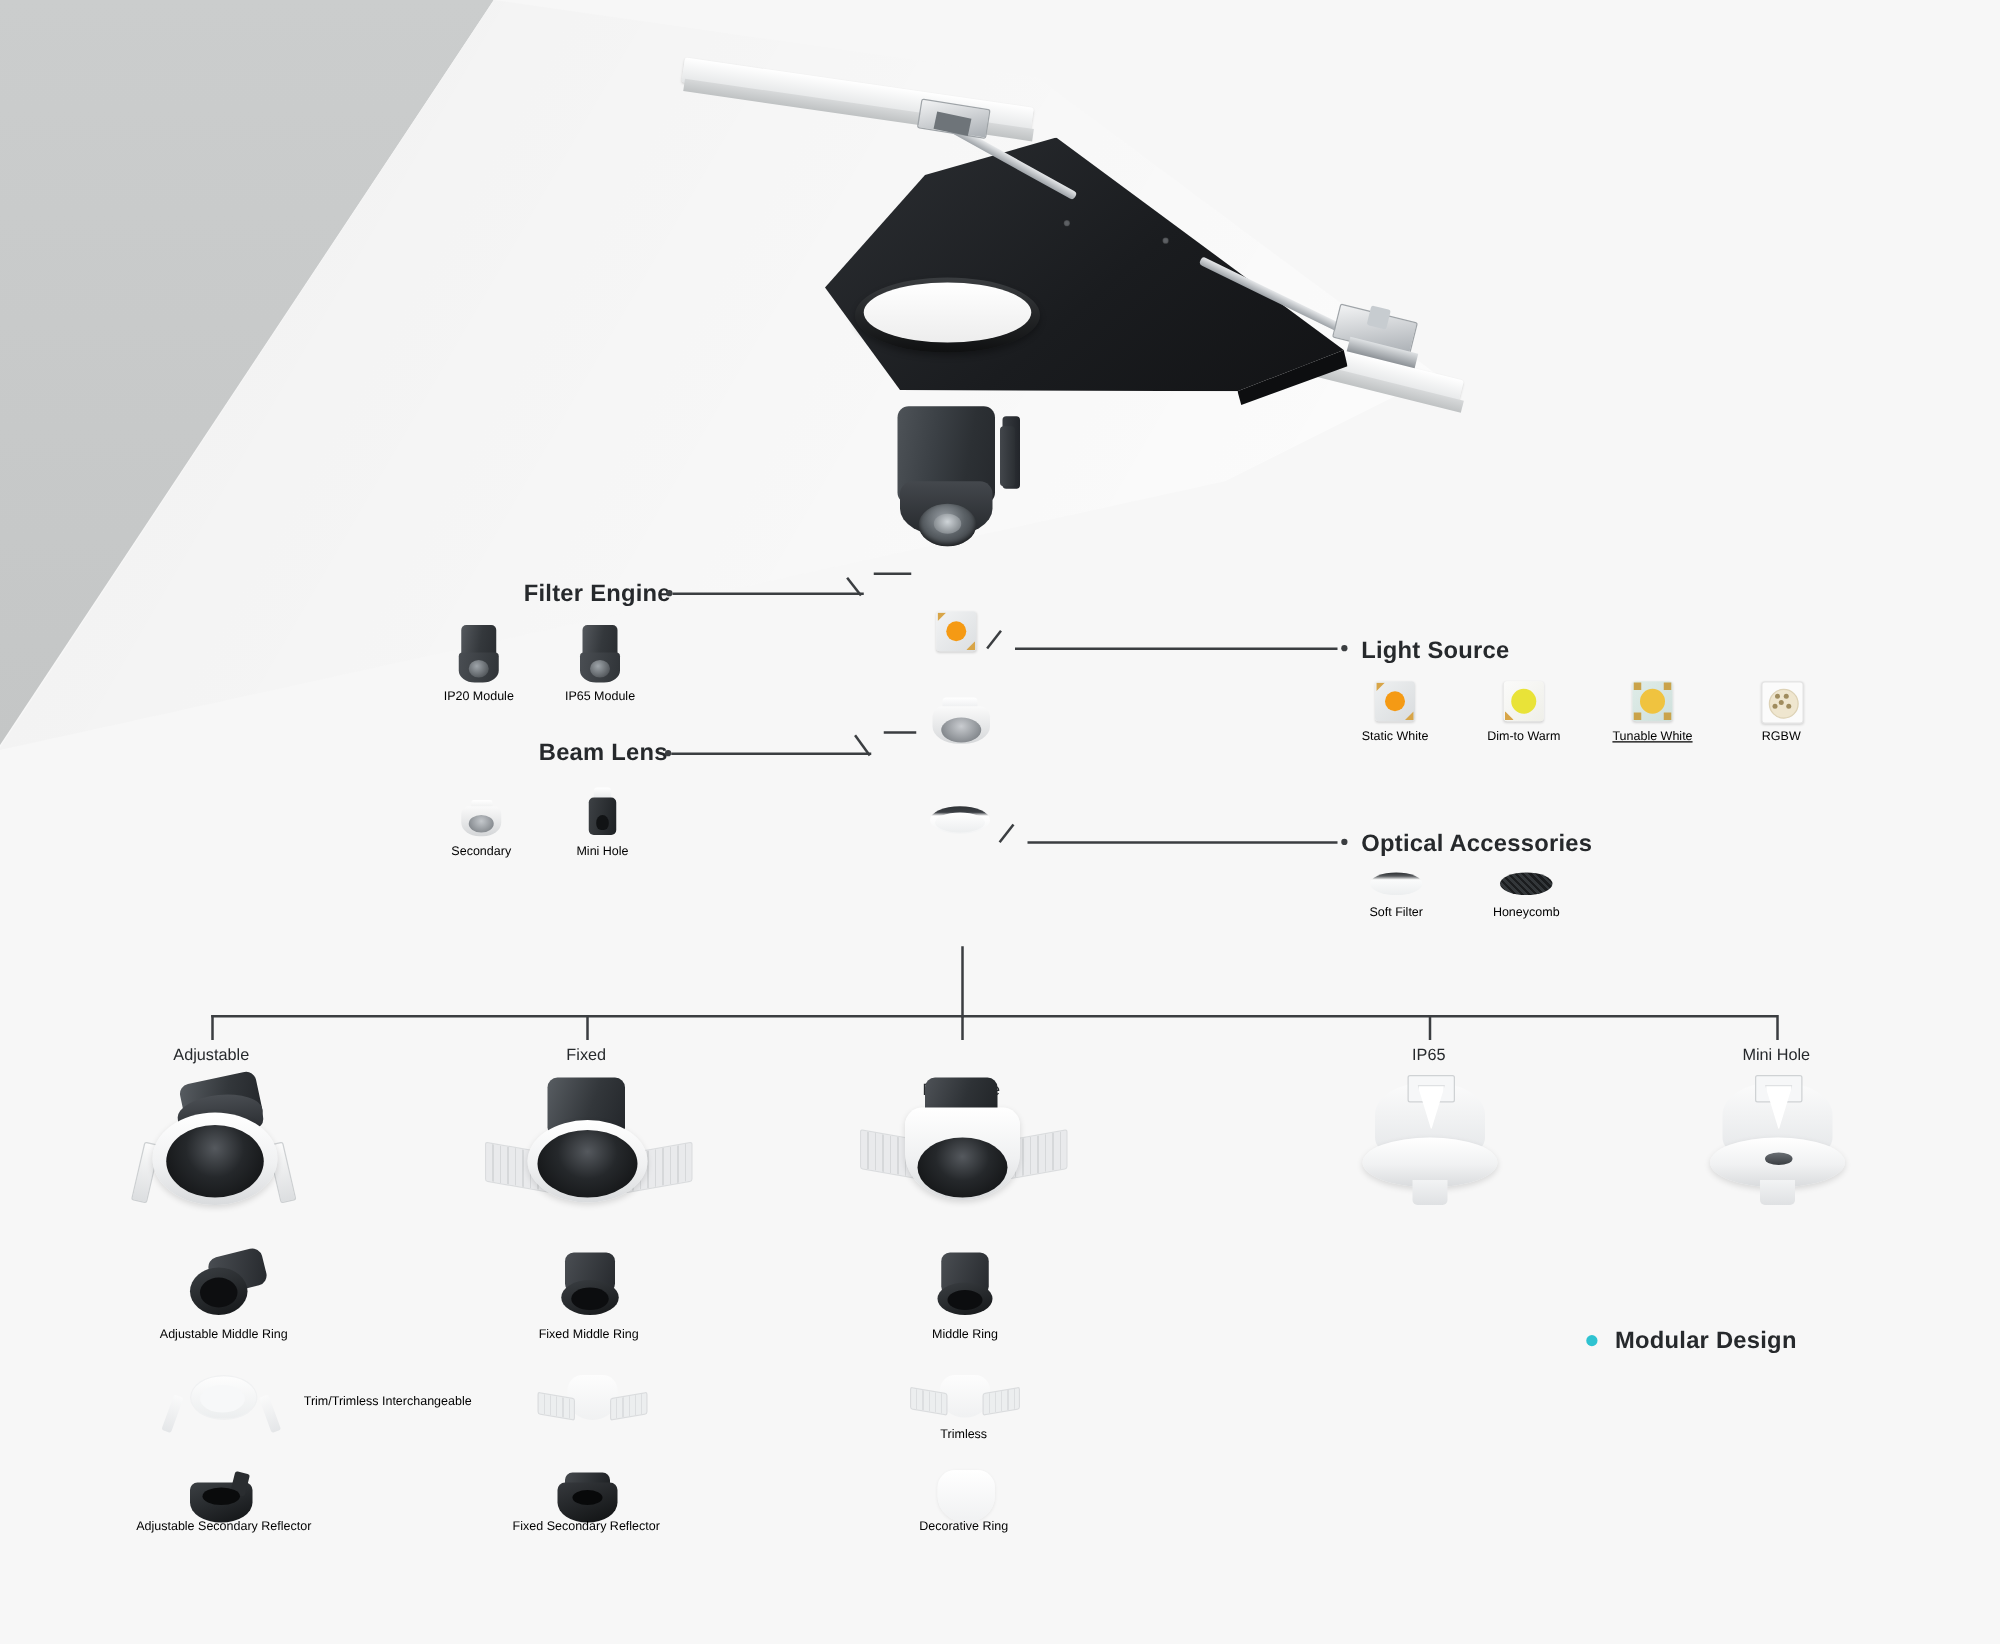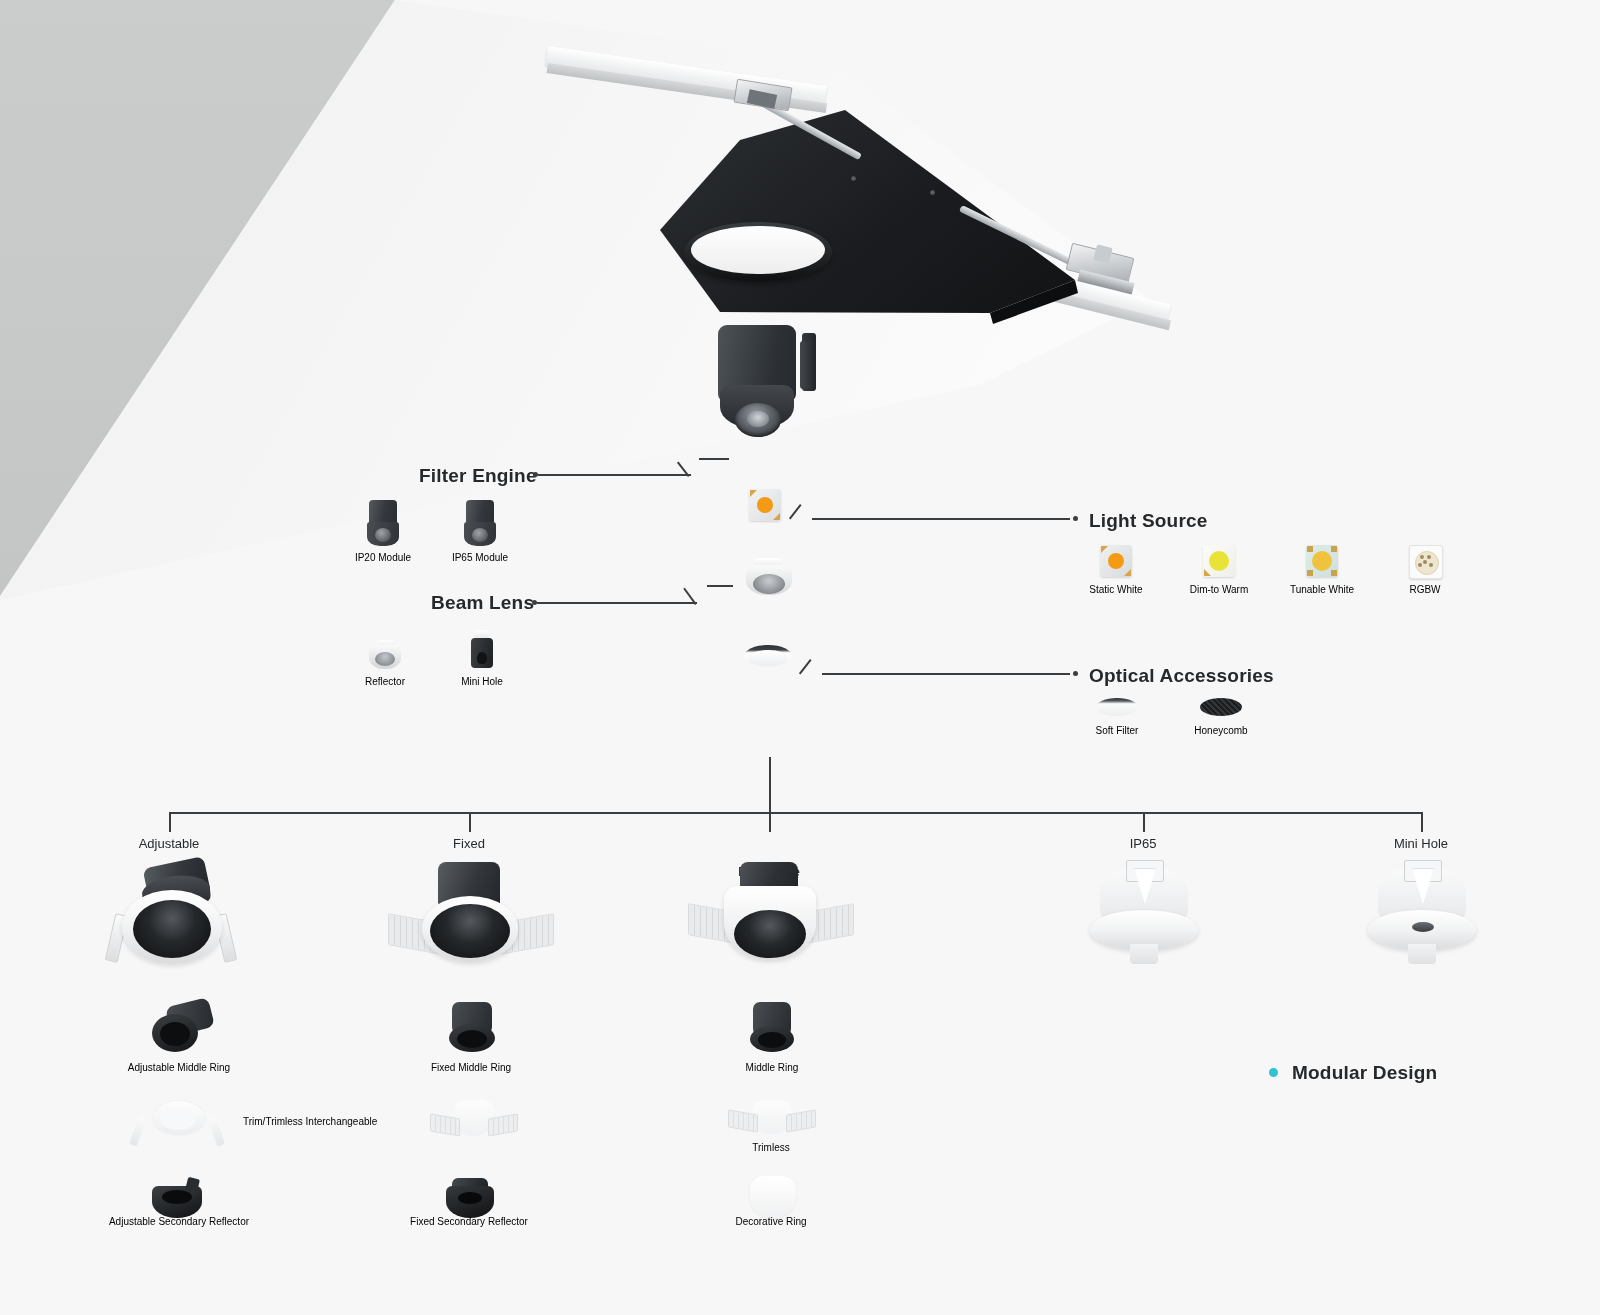--- a/index.html
+++ b/index.html
@@ -192,21 +192,21 @@
     <div style="position:absolute;left:10px;top:0;width:28px;height:10px;border-radius:3px;background:linear-gradient(180deg,#ffffff,#e9eaec);"></div>
     <div style="position:absolute;left:2px;top:7px;width:46px;height:30px;border-radius:8px 8px 46% 46%;background:linear-gradient(180deg,#fafafa,#d6d8da);"></div>
     <div style="position:absolute;left:9px;top:16px;width:32px;height:20px;border-radius:50%;background:radial-gradient(ellipse at 50% 35%,#c9ccd0,#6b7075);"></div>
   </div>
 
   <div class="part" style="left:368px;top:640px;width:34px;height:34px;">
     <div style="position:absolute;left:9px;top:0;width:17px;height:7px;border-radius:2px;background:linear-gradient(180deg,#ffffff,#eceded);"></div>
     <div style="position:absolute;left:1px;top:5px;width:32px;height:24px;border-radius:6px 6px 46% 46%;background:linear-gradient(180deg,#fafafa,#d4d6d8);"></div>
     <div style="position:absolute;left:7px;top:12px;width:20px;height:14px;border-radius:50%;background:radial-gradient(ellipse at 50% 35%,#c4c8cc,#70757a);"></div>
   </div>
-  <div class="cap-lbl" style="left:335px;top:676px;width:100px;">Reflector</div>
+  <div class="cap-lbl" style="left:335px;top:676px;width:100px;">Secondary</div>
 
   <div class="part" style="left:468px;top:630px;width:28px;height:44px;">
     <div style="position:absolute;left:7px;top:0;width:14px;height:10px;border-radius:3px;background:linear-gradient(180deg,#ffffff,#e4e6e8);"></div>
     <div style="position:absolute;left:3px;top:8px;width:22px;height:30px;border-radius:4px;background:linear-gradient(100deg,#3d4145,#1d2023);"></div>
     <div style="position:absolute;left:9px;top:22px;width:10px;height:12px;border-radius:50% 50% 40% 40%;background:#111315;"></div>
   </div>
   <div class="cap-lbl" style="left:430px;top:676px;width:104px;">Mini Hole</div>
 
   <div class="part chip" style="left:749px;top:489px;width:32px;height:32px;background:linear-gradient(135deg,#f2f3f4,#dcdfe1);">
     <div class="cob" style="position:absolute;left:8px;top:8px;width:16px;height:16px;background:#f59a14;"></div>
@@ -231,21 +231,21 @@
   </div>
   <div class="cap-lbl" style="left:1167px;top:584px;width:104px;">Dim-to Warm</div>
 
   <div class="part chip" style="left:1306px;top:545px;width:32px;height:32px;background:linear-gradient(135deg,#dfece8,#cfe0dc);">
     <div class="cob" style="position:absolute;left:6px;top:6px;width:20px;height:20px;background:#f0c33f;"></div>
     <div style="position:absolute;left:1px;top:1px;width:6px;height:6px;background:#caa34a;"></div>
     <div style="position:absolute;right:1px;top:1px;width:6px;height:6px;background:#caa34a;"></div>
     <div style="position:absolute;left:1px;bottom:1px;width:6px;height:6px;background:#caa34a;"></div>
     <div style="position:absolute;right:1px;bottom:1px;width:6px;height:6px;background:#caa34a;"></div>
   </div>
-  <div class="cap-lbl" style="left:1270px;top:584px;width:104px;">Tunable White</div>
+  <div class="cap-lbl" style="left:1270px;top:584px;width:104px;text-decoration:underline;">Tunable White</div>
 
   <div class="part chip" style="left:1409px;top:545px;width:32px;height:32px;background:#fbfbfb;border:1px solid #e4e4e4;">
     <div style="position:absolute;left:5px;top:5px;width:22px;height:22px;border-radius:50%;background:#efe6cf;border:1px solid #ddd2b6;"></div>
     <div style="position:absolute;left:10px;top:9px;width:4px;height:4px;border-radius:50%;background:#a08c5e;"></div>
     <div style="position:absolute;left:17px;top:9px;width:4px;height:4px;border-radius:50%;background:#a08c5e;"></div>
     <div style="position:absolute;left:13px;top:14px;width:4px;height:4px;border-radius:50%;background:#a08c5e;"></div>
     <div style="position:absolute;left:8px;top:17px;width:4px;height:4px;border-radius:50%;background:#a08c5e;"></div>
     <div style="position:absolute;left:19px;top:17px;width:4px;height:4px;border-radius:50%;background:#a08c5e;"></div>
   </div>
   <div class="cap-lbl" style="left:1373px;top:584px;width:104px;">RGBW</div>

